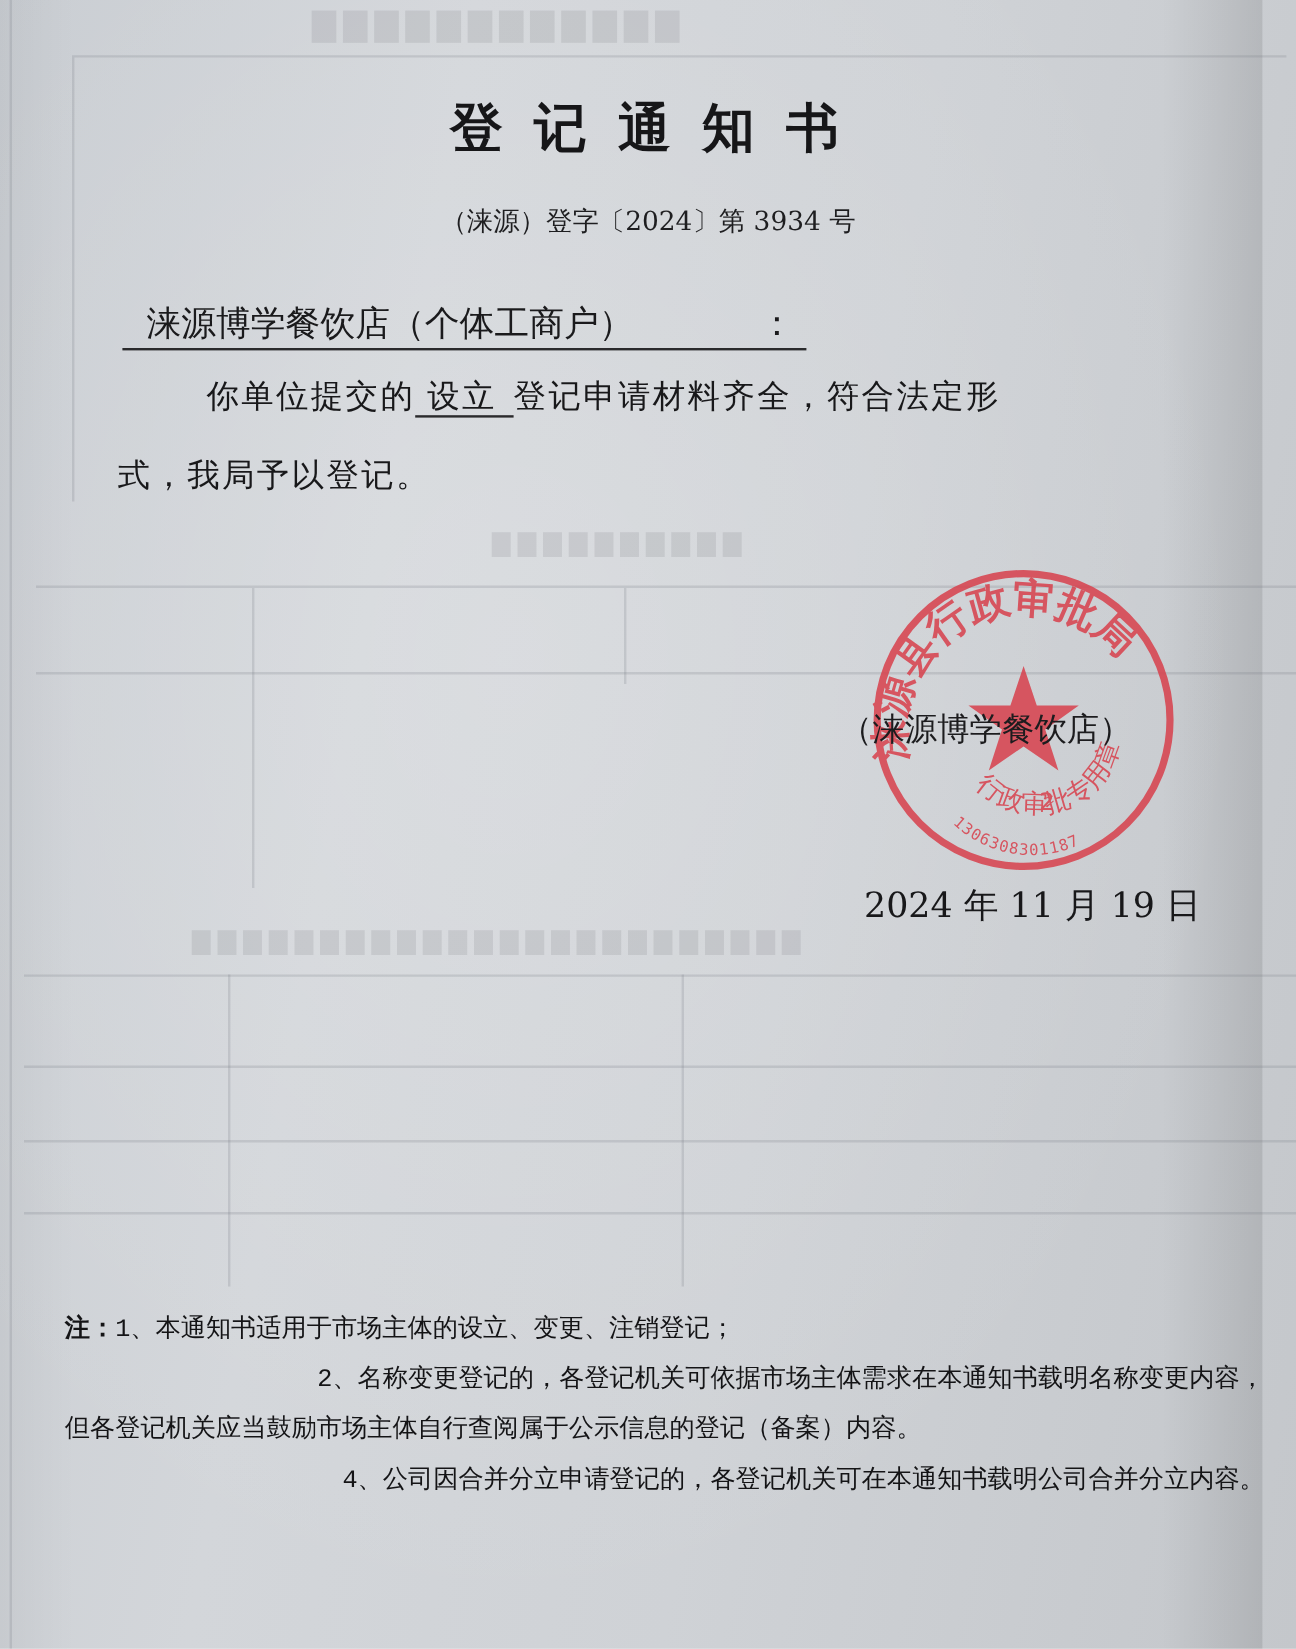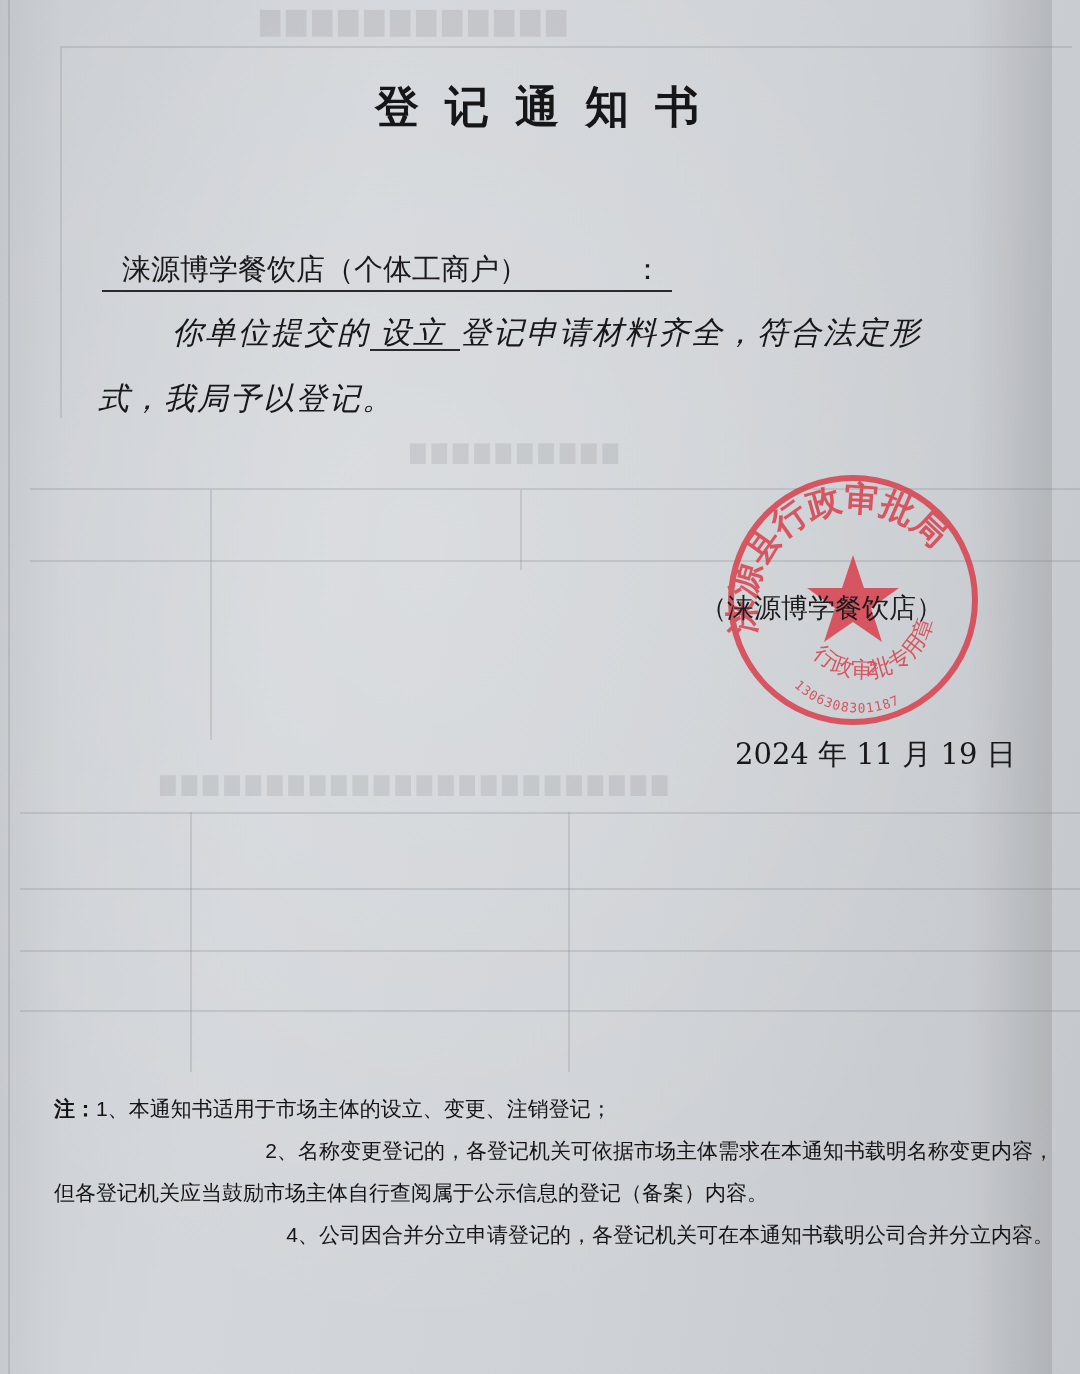--- a/index.html
+++ b/index.html
@@ -30,39 +30,39 @@
       font-size: 22px; color: #1e1e20;
     }
     .addressee {
       position: absolute; left: 102px; top: 250px; width: 570px;
       font-size: 29px; color: #1a1a1c; border-bottom: 2px solid #2a2a2c;
       padding-bottom: 0; white-space: nowrap;
     }
     .addressee .name { padding-left: 20px; }
     .addressee .colon { position: absolute; right: 10px; }
     .body-line {
-      position: absolute; font-size: 31px; color: #18181a; white-space: nowrap; font-style: italic;
+      position: absolute; font-size: 27px; color: #18181a; white-space: nowrap;
     }
     .line1 { left: 172px; top: 312px; letter-spacing: 2px; }
     .line1 .blank { display: inline-block; border-bottom: 2px solid #2a2a2c; padding: 0 14px 0 10px; line-height: 1.1; }
     .line2 { left: 98px; top: 378px; letter-spacing: 2px; }
 
     .stamp-label {
       position: absolute; left: 700px; top: 590px; font-size: 27px; color: #1c1c1e;
       font-family: "DejaVu Sans", sans-serif; z-index: 3;
     }
     .seal { position: absolute; left: 718px; top: 470px; width: 270px; height: 260px; z-index: 2; opacity: 0.85; }
 
     .date {
-      position: absolute; left: 720px; top: 735px; font-size: 29px; color: #18181a; white-space: nowrap; margin-left: 15px;
+      position: absolute; left: 720px; top: 735px; font-size: 29px; color: #18181a; white-space: nowrap;
     }
 
     .notes {
       position: absolute; left: 54px; top: 1088px; width: 1000px;
-      font-family: Liberation Sans, sans-serif; font-size: 21px; color: #141416;
+      font-family: Liberation Mono, monospace; font-size: 21px; color: #141416;
       line-height: 42px;
     }
     .notes .note { white-space: nowrap; }
     .notes .lead { font-weight: bold; }
     .indent { padding-left: 46px; text-align: right; }
   </style>
 </head>
 <body>
 
 <div class="page">
@@ -77,20 +77,21 @@
   <div class="ghost" style="left:20px;top:950px;width:1060px;height:0;border-top-width:2px;"></div>
   <div class="ghost" style="left:20px;top:1010px;width:1060px;height:0;border-top-width:2px;"></div>
   <div class="ghost" style="left:190px;top:812px;width:0;height:260px;border-left-width:2px;"></div>
   <div class="ghost" style="left:568px;top:812px;width:0;height:260px;border-left-width:2px;"></div>
   <div class="ghost" style="left:8px;top:0;width:0;height:1374px;border-left-width:2px;"></div>
   <div class="ghost-text" style="left:260px;top:6px;">▇▇▇▇▇▇▇▇▇▇▇▇</div>
   <div class="ghost-text" style="left:410px;top:440px;font-size:20px;">▇▇▇▇▇▇▇▇▇▇</div>
   <div class="ghost-text" style="left:160px;top:772px;font-size:20px;">▇▇▇▇▇▇▇▇▇▇▇▇▇▇▇▇▇▇▇▇▇▇▇▇</div>
 
   <div class="title">登记通知书</div>
+  <div class="docno">（涞源）登字〔2024〕第 3934 号</div>
 
   <div class="addressee">
     <span class="name">涞源博学餐饮店（个体工商户）</span>
     <span class="colon">：</span>
   </div>
 
   <div class="body-line line1">
     <span>你单位提交的</span><span class="blank">设立</span><span>登记申请材料齐全，符合法定形</span>
   </div>
   <div class="body-line line2">式，我局予以登记。</div>

